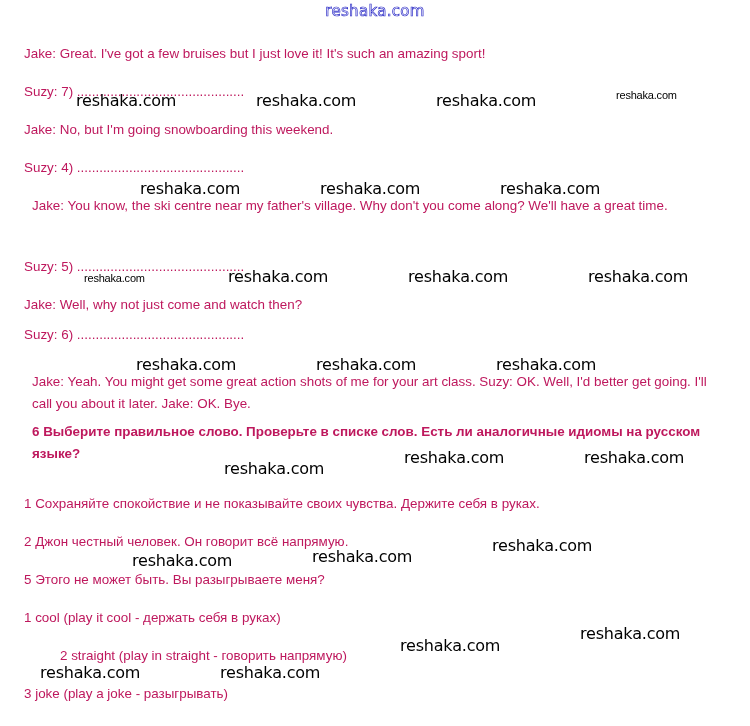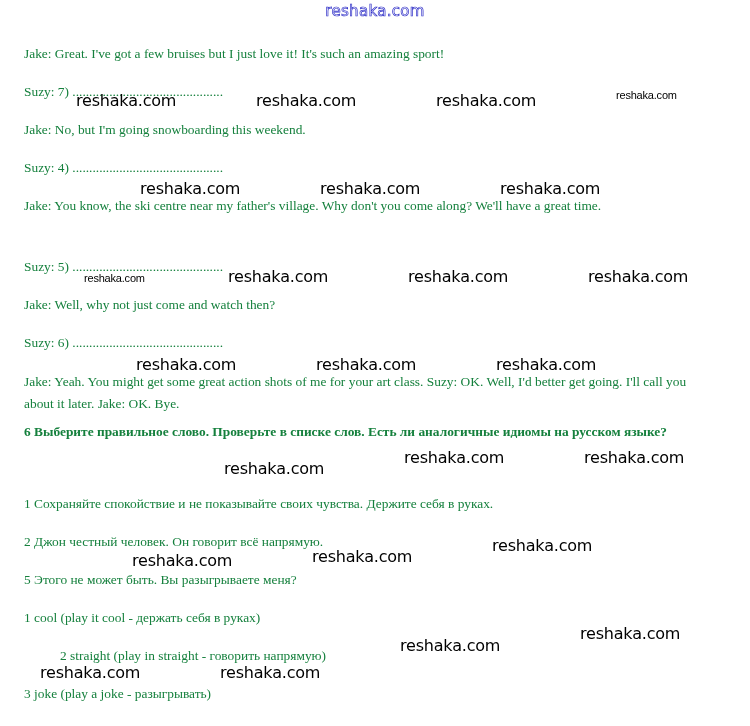--- a/index.html
+++ b/index.html
@@ -26,26 +26,26 @@
       color: #ffffff;
       -webkit-text-stroke: 0.7px #3030c8;
       letter-spacing: 0.3px;
     }
     .line {
       position: absolute;
       left: 24px;
       font-size: 13.4px;
       line-height: 22px;
       white-space: nowrap;
-      color: #15803d;
-      font-family: Liberation Serif, serif;
+      color: #be185d;
     }
     .line.wrap {
       white-space: normal;
       width: 690px;
+      margin-left: 8px;
     }
     .line.bold {
       font-weight: bold;
     }
     .wm {
       position: absolute;
       font-family: "DejaVu Sans", sans-serif;
       font-size: 16px;
       color: #000000;
       white-space: nowrap;
@@ -61,21 +61,21 @@
 
 <div class="logo">reshaka.com</div>
 
 <div class="line" style="top:43px;">Jake: Great. I've got a few bruises but I just love it! It's such an amazing sport!</div>
 <div class="line" style="top:81px;">Suzy: 7) .............................................</div>
 <div class="line" style="top:119px;">Jake: No, but I'm going snowboarding this weekend.</div>
 <div class="line" style="top:157px;">Suzy: 4) .............................................</div>
 <div class="line wrap" style="top:195px;">Jake: You know, the ski centre near my father's village. Why don't you come along? We'll have a great time.</div>
 <div class="line" style="top:256px;">Suzy: 5) .............................................</div>
 <div class="line" style="top:294px;">Jake: Well, why not just come and watch then?</div>
-<div class="line" style="top:332px;">Suzy: 6) .............................................</div>
+<div class="line" style="top:324px;">Suzy: 6) .............................................</div>
 <div class="line wrap" style="top:371px;">Jake: Yeah. You might get some great action shots of me for your art class. Suzy: OK. Well, I'd better get going. I'll call you about it later. Jake: OK. Bye.</div>
 
 <div class="line wrap bold" style="top:421px; width:700px;">6 Выберите правильное слово. Проверьте в списке слов. Есть ли аналогичные идиомы на русском языке?</div>
 <div class="line" style="top:493px;">1 Сохраняйте спокойствие и не показывайте своих чувства. Держите себя в руках.</div>
 <div class="line" style="top:531px;">2 Джон честный человек. Он говорит всё напрямую.</div>
 <div class="line" style="top:569px;">5 Этого не может быть. Вы разыгрываете меня?</div>
 <div class="line" style="top:607px;">1 cool (play it cool - держать себя в руках)</div>
 <div class="line" style="top:645px;margin-left:36px;">2 straight (play in straight - говорить напрямую)</div>
 <div class="line" style="top:683px;">3 joke (play a joke - разыгрывать)</div>
 

